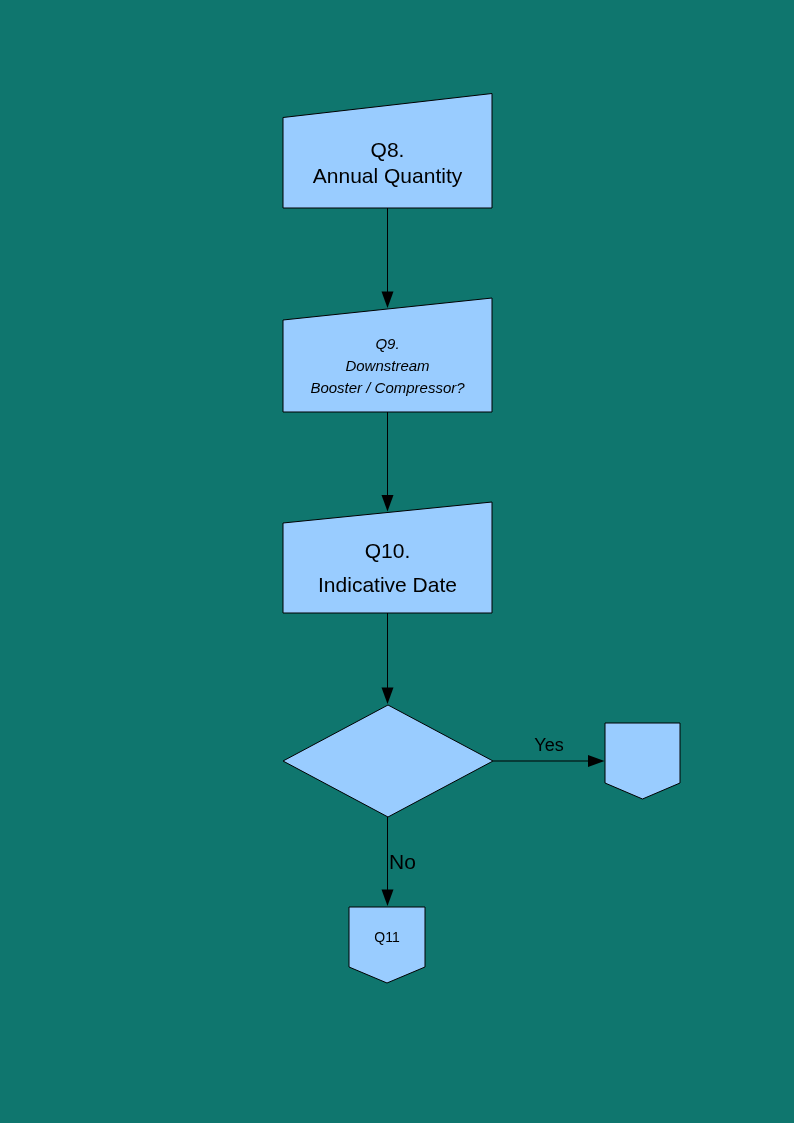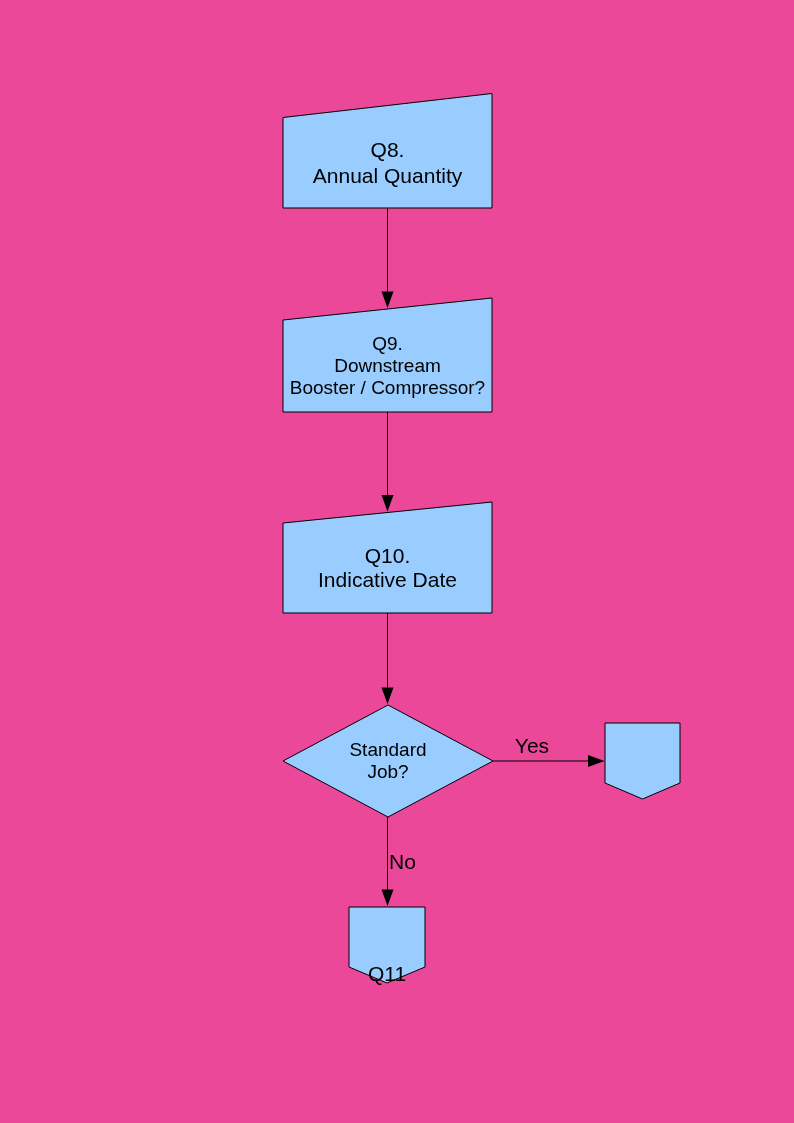--- a/index.html
+++ b/index.html
@@ -1,45 +1,45 @@
 <!DOCTYPE html>
 <html><head>
 <meta charset="utf-8">
 <style>
   * { margin: 0; padding: 0; box-sizing: border-box; }
   html, body { background: #ffffff; }
   .page {
     position: relative;
     width: 794px;
     height: 1123px;
-    background: #ec4899;
+    background: #0f766e;
     font-family: "Liberation Sans", sans-serif;
     overflow: hidden;
   }
   .canvas { position: absolute; left: 0; top: 0; }
   .node { fill: #99CCFF; stroke: #000000; stroke-width: 1; }
   .edge { stroke: #000000; stroke-width: 1; }
   .arrowhead { fill: #000000; stroke: none; }
   .label {
     position: absolute;
     display: flex;
     align-items: center;
     justify-content: center;
     text-align: center;
     white-space: pre-line;
     color: #000000;
     line-height: 1.22;
   }
   .label-q8        { left: 283px; top: 117px; width: 209px; height:  91px; font-size: 21px; line-height: 26px; }
-  .label-q9        { left: 283px; top: 320px; width: 209px; height:  92px; font-size: 19px; line-height: 22px; }
-  .label-q10       { left: 283px; top: 523px; width: 209px; height:  90px; font-size: 21px; line-height: 24px; }
+  .label-q9        { left: 283px; top: 320px; width: 209px; height:  92px; font-size: 15px; line-height: 22px; font-style: italic; }
+  .label-q10       { left: 283px; top: 523px; width: 209px; height:  90px; font-size: 21px; line-height: 34px; }
   .label-decision  { left: 283px; top: 705px; width: 210px; height: 112px; font-size: 19px; line-height: 22px; }
   .label-q12       { left: 605px; top: 723px; width:  75px; height:  60px; font-size: 21px; }
-  .label-q11       { left: 349px; top: 944px; width:  76px; height:  60px; font-size: 21px; }
-  .label-yes       { left: 492px; top: 734px; width:  80px; height:  24px; font-size: 21px; }
+  .label-q11       { left: 349px; top: 908px; width:  76px; height:  60px; font-size: 14px; }
+  .label-yes       { left: 509px; top: 734px; width:  80px; height:  24px; font-size: 18px; }
   .label-no        { left: 389px; top: 850px; width:  70px; height:  24px; font-size: 21px; justify-content: flex-start; text-align: right; }
 </style>
 </head>
 <body>
 
 <div class="page">
 
   <svg class="canvas" width="794" height="1123" viewBox="0 0 794 1123">
 
     <polygon class="node" points="283,117.5 492,93.5 492,208 283,208" fill="#99CCFF"></polygon>
@@ -73,22 +73,20 @@
   <div class="label label-q8">Q8.
 Annual Quantity</div>
 
   <div class="label label-q9">Q9.
 Downstream
 Booster / Compressor?</div>
 
   <div class="label label-q10">Q10.
 Indicative Date</div>
 
-  <div class="label label-decision">Standard
-Job?</div>
 
 
   <div class="label label-q11">Q11</div>
 
   <div class="label label-yes">Yes</div>
 
   <div class="label label-no">No</div>
 
 </div>
 

